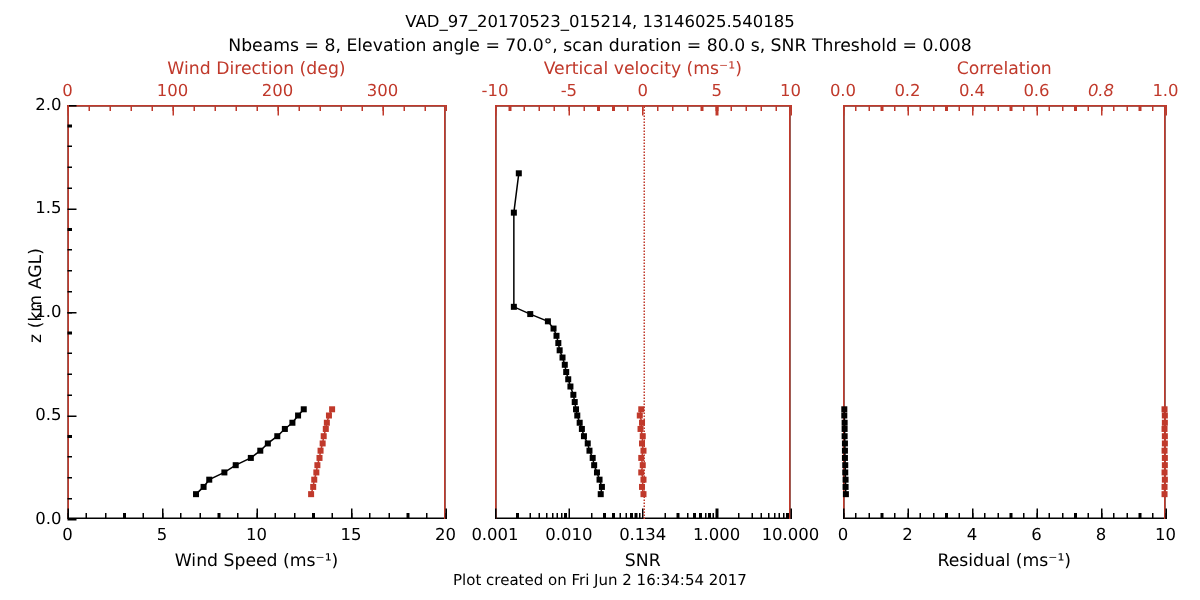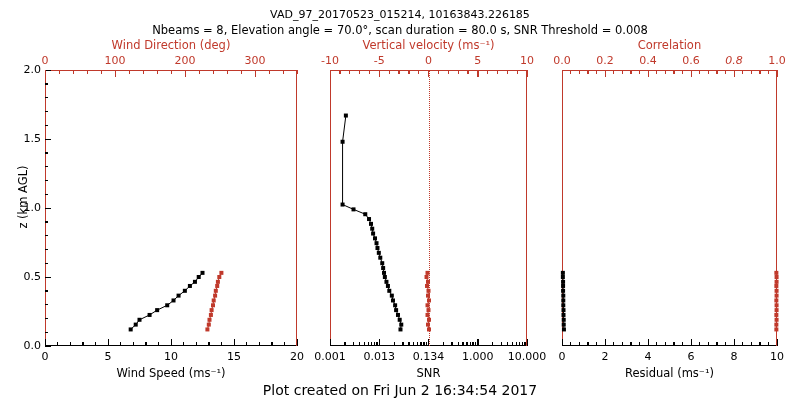--- a/index.html
+++ b/index.html
@@ -18,28 +18,28 @@
          border-right:1.3px solid #c0392b;pointer-events:none;}
   #r1{left:45px;width:252px;} #r2{left:330px;width:197px;} #r3{left:562px;width:215px;}
   .tick{position:absolute;background:#000;}
   .rtick{position:absolute;background:#c0392b;}
   .lbl{position:absolute;font-size:11px;white-space:nowrap;}
   .rlbl{position:absolute;font-size:11px;color:#c0392b;white-space:nowrap;}
   .axname{position:absolute;font-size:11.5px;white-space:nowrap;text-align:center;}
   .raxname{position:absolute;font-size:11.5px;color:#c0392b;white-space:nowrap;text-align:center;}
   #ylabel{position:absolute;left:-22px;top:190px;width:90px;font-size:11.5px;
           transform:rotate(-90deg);transform-origin:center;text-align:center;}
-  #footer{position:absolute;left:0;top:382px;width:800px;text-align:center;font-size:14px;}
+  #footer{position:absolute;left:0;top:382px;width:800px;text-align:center;font-size:10px;}
   svg{position:absolute;left:0;top:0;overflow:visible;}
   .vline{position:absolute;width:0;border-left:1.3px dotted #c0392b;}
 </style>
 </head>
 <body>
 
-<div class="t" id="title">VAD_97_20170523_015214, 10163843.226185</div>
+<div class="t" id="title">VAD_97_20170523_015214, 13146025.540185</div>
 <div class="t" id="subtitle">Nbeams = 8, Elevation angle = 70.0°, scan duration = 80.0 s, SNR Threshold = 0.008</div>
 
 <div id="ylabel">z (km AGL)</div>
 
 <div class="panel" id="p1"></div>
 <div class="panel" id="p2"></div>
 <div class="panel" id="p3"></div>
 <div class="topax" id="r1"></div>
 <div class="topax" id="r2"></div>
 <div class="topax" id="r3"></div>
@@ -231,21 +231,21 @@
     <div class="rtick" style="left: 240.5px; top: 70px; width: 1.3px; height: 4px;"></div>
     <div class="rtick" style="left: 254.5px; top: 70px; width: 1.3px; height: 4px;"></div>
     <div class="rtick" style="left: 268.5px; top: 70px; width: 1.3px; height: 4px;"></div>
     <div class="rtick" style="left: 282.5px; top: 70px; width: 1.3px; height: 4px;"></div>
     <div class="rtick" style="left: 296.5px; top: 70px; width: 1.3px; height: 4px;"></div>
     <div class="axname" style="left: 45px; top: 366px; width: 252px;">Wind Speed (ms⁻¹)</div>
     <div class="raxname" style="left: 45px; top: 38px; width: 252px;">Wind Direction (deg)</div>
     <div class="tick" style="left: 329.5px; top: 339px; width: 1.3px; height: 7px;"></div>
     <div class="lbl" style="left: 300px; top: 350px; width: 60px; text-align: center;">0.001</div>
     <div class="tick" style="left: 378.75px; top: 339px; width: 1.3px; height: 7px;"></div>
-    <div class="lbl" style="left: 349.25px; top: 350px; width: 60px; text-align: center;">0.013</div>
+    <div class="lbl" style="left: 349.25px; top: 350px; width: 60px; text-align: center;">0.010</div>
     <div class="tick" style="left: 428px; top: 339px; width: 1.3px; height: 7px;"></div>
     <div class="lbl" style="left: 398.5px; top: 350px; width: 60px; text-align: center;">0.134</div>
     <div class="tick" style="left: 477.25px; top: 339px; width: 1.3px; height: 7px;"></div>
     <div class="lbl" style="left: 447.75px; top: 350px; width: 60px; text-align: center;">1.000</div>
     <div class="tick" style="left: 526.5px; top: 339px; width: 1.3px; height: 7px;"></div>
     <div class="lbl" style="left: 497px; top: 350px; width: 60px; text-align: center;">10.000</div>
     <div class="rtick" style="left: 329.5px; top: 70px; width: 1.3px; height: 7px;"></div>
     <div class="rlbl" style="left: 300px; top: 54px; width: 60px; text-align: center;">-10</div>
     <div class="rtick" style="left: 378.75px; top: 70px; width: 1.3px; height: 7px;"></div>
     <div class="rlbl" style="left: 349.25px; top: 54px; width: 60px; text-align: center;">-5</div>

